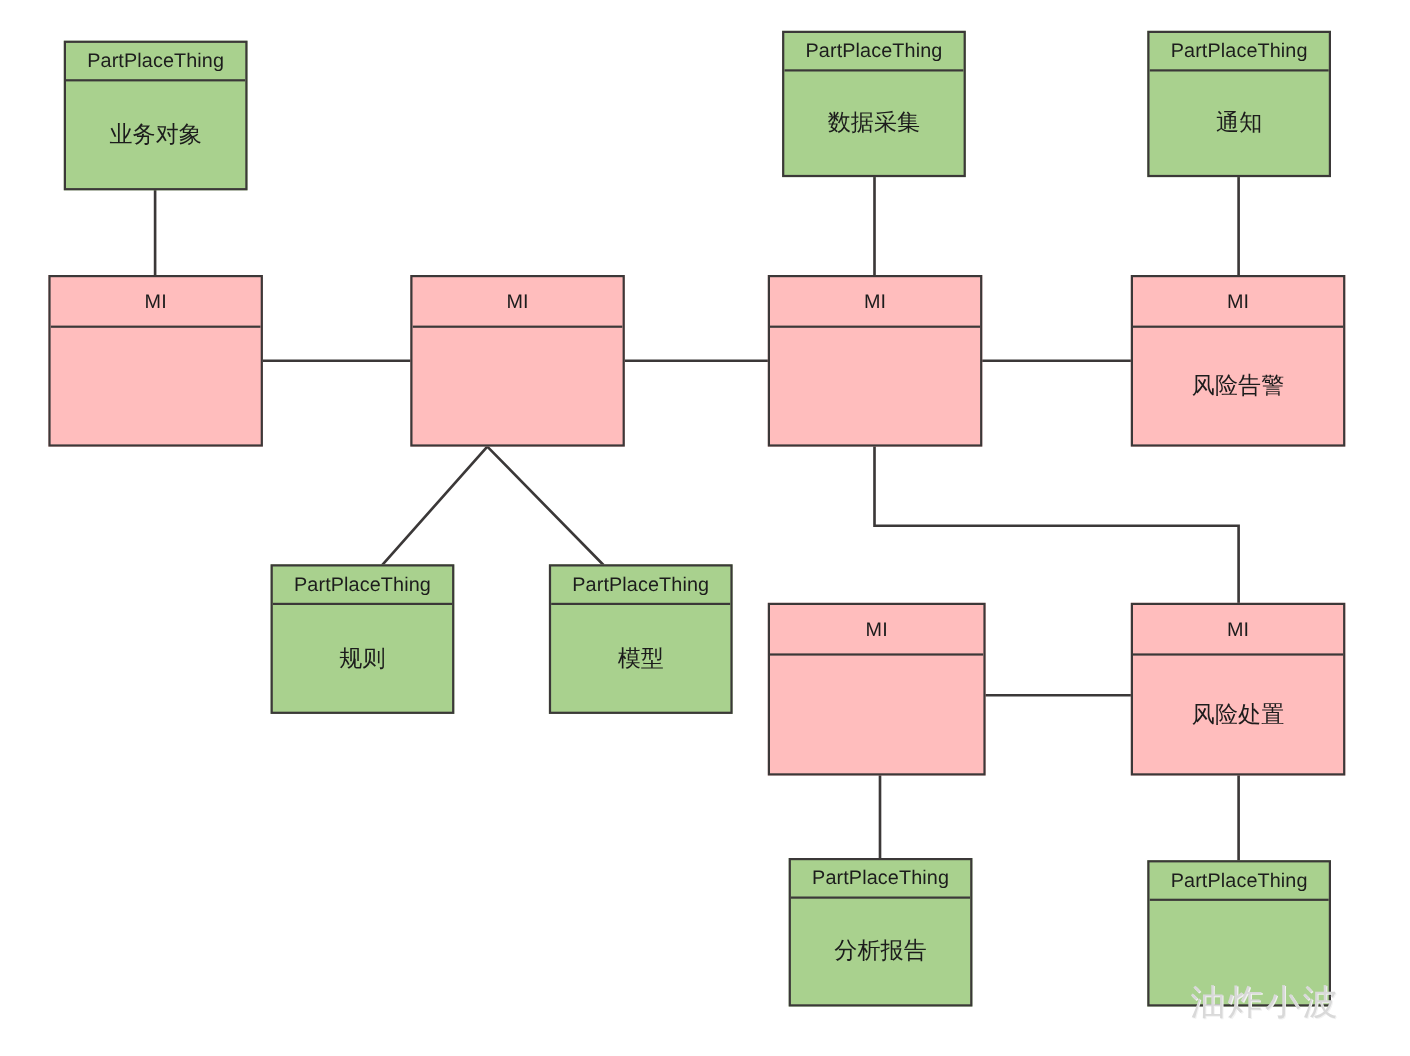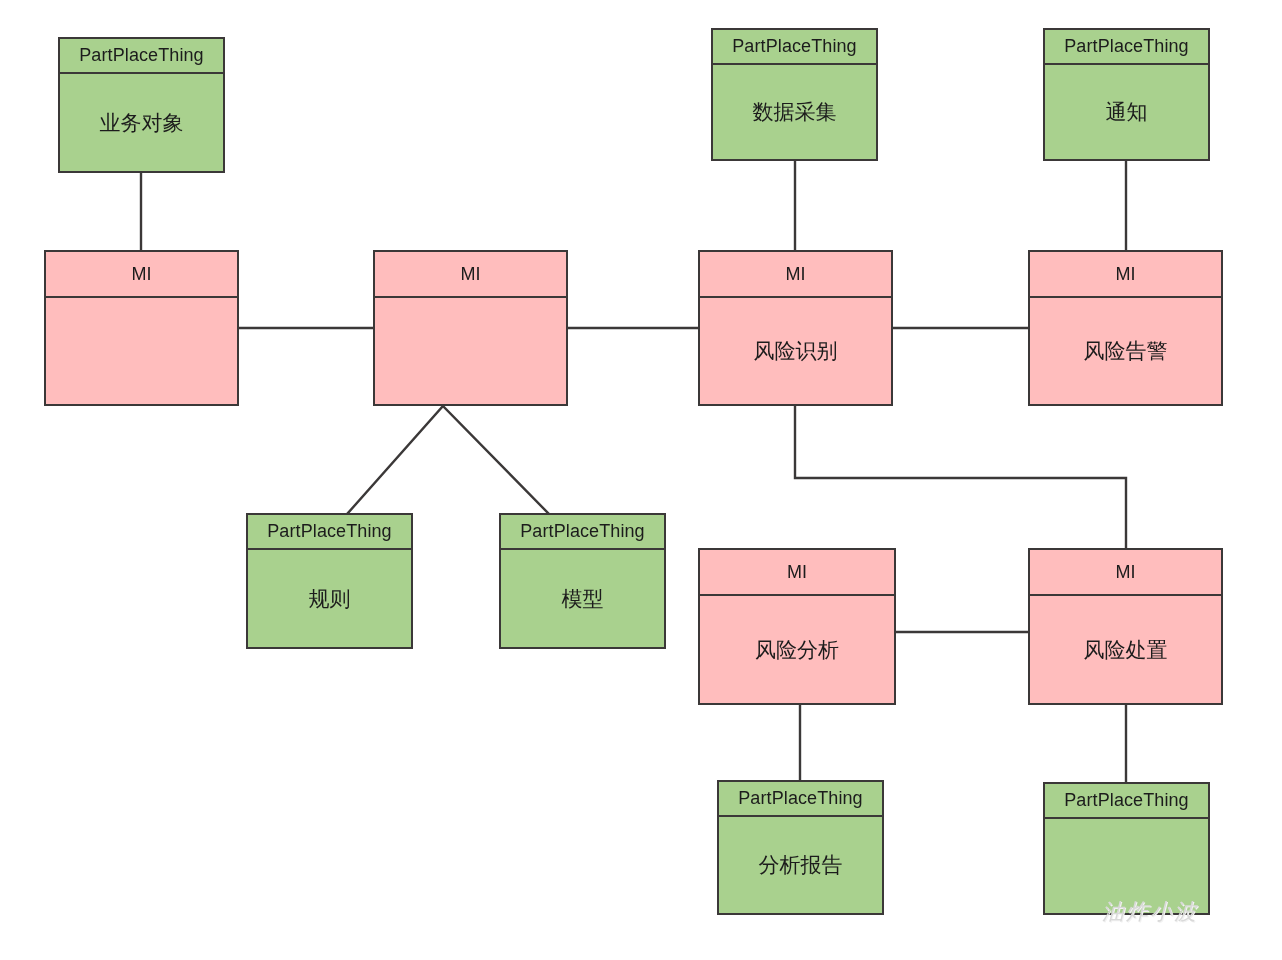--- a/index.html
+++ b/index.html
@@ -65,27 +65,26 @@
     font-size: 21px;
     color: #1c1c1c;
     line-height: 1.3;
     padding: 0 6px;
     white-space: pre-line;
   }
   .node-green > .node-body { font-size: 21px; border-radius: 28px; }
   .node-pink  > .node-body { font-size: 21px; }
   .watermark {
     position: absolute;
-    font-size: 22px;
+    font-size: 32px;
     color: #d9d9d9;
     letter-spacing: 2px;
     text-shadow: 1px 1px 0 #f2f2f2;
     user-select: none;
     white-space: nowrap;
-    font-style: italic;
   }
 </style>
 </head>
 <body>
 
 <div id="diagram-root">
 
   <svg class="canvas" viewBox="0 0 1282 960" xmlns="http://www.w3.org/2000/svg">
     <g id="edge-layer">
         <polyline points="141,173 141,250" class="edge"></polyline>
@@ -117,37 +116,35 @@
     <div class="node-body">通知</div>
   </div>
       <div class="node-box node-pink" style="left: 44px; top: 250px; width: 195px; height: 156px;">
     <div class="node-header">MI</div>
   </div>
       <div class="node-box node-pink" style="left: 373px; top: 250px; width: 195px; height: 156px;">
     <div class="node-header">MI</div>
   </div>
       <div class="node-box node-pink" style="left: 698px; top: 250px; width: 195px; height: 156px;">
     <div class="node-header">MI</div>
-    <div class="node-body">风险识别</div>
   </div>
       <div class="node-box node-pink" style="left: 1028px; top: 250px; width: 195px; height: 156px;">
     <div class="node-header">MI</div>
     <div class="node-body">风险告警</div>
   </div>
       <div class="node-box node-green" style="left: 246px; top: 513px; width: 167px; height: 136px;">
     <div class="node-header">PartPlaceThing</div>
     <div class="node-body">规则</div>
   </div>
       <div class="node-box node-green" style="left: 499px; top: 513px; width: 167px; height: 136px;">
     <div class="node-header">PartPlaceThing</div>
     <div class="node-body">模型</div>
   </div>
       <div class="node-box node-pink" style="left: 698px; top: 548px; width: 198px; height: 157px;">
     <div class="node-header">MI</div>
-    <div class="node-body">风险分析</div>
   </div>
       <div class="node-box node-pink" style="left: 1028px; top: 548px; width: 195px; height: 157px;">
     <div class="node-header">MI</div>
     <div class="node-body">风险处置</div>
   </div>
       <div class="node-box node-green" style="left: 717px; top: 780px; width: 167px; height: 135px;">
     <div class="node-header">PartPlaceThing</div>
     <div class="node-body">分析报告</div>
   </div>
       <div class="node-box node-green" style="left: 1043px; top: 782px; width: 167px; height: 133px;">

